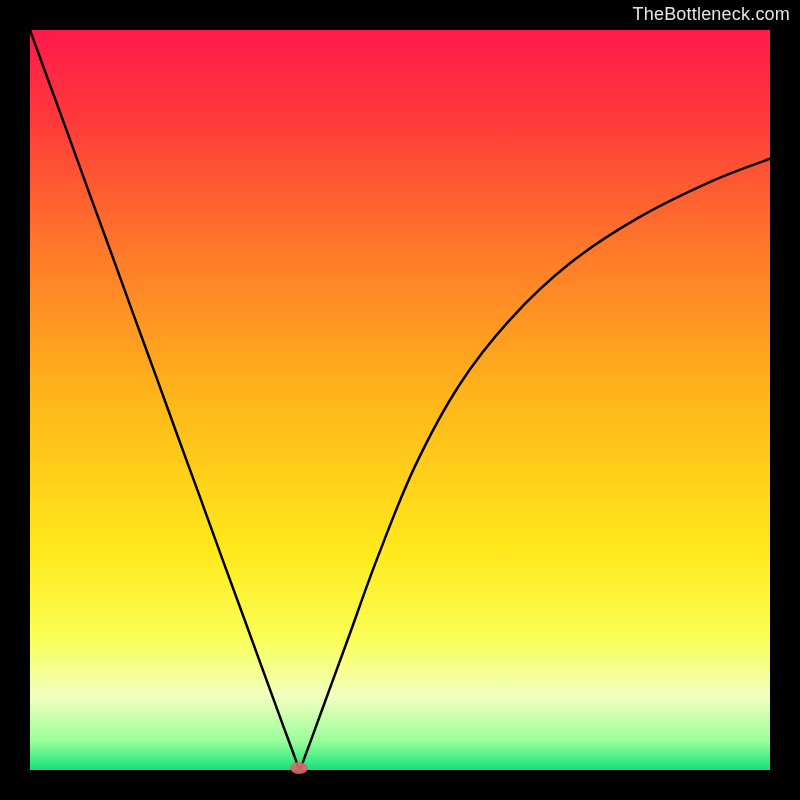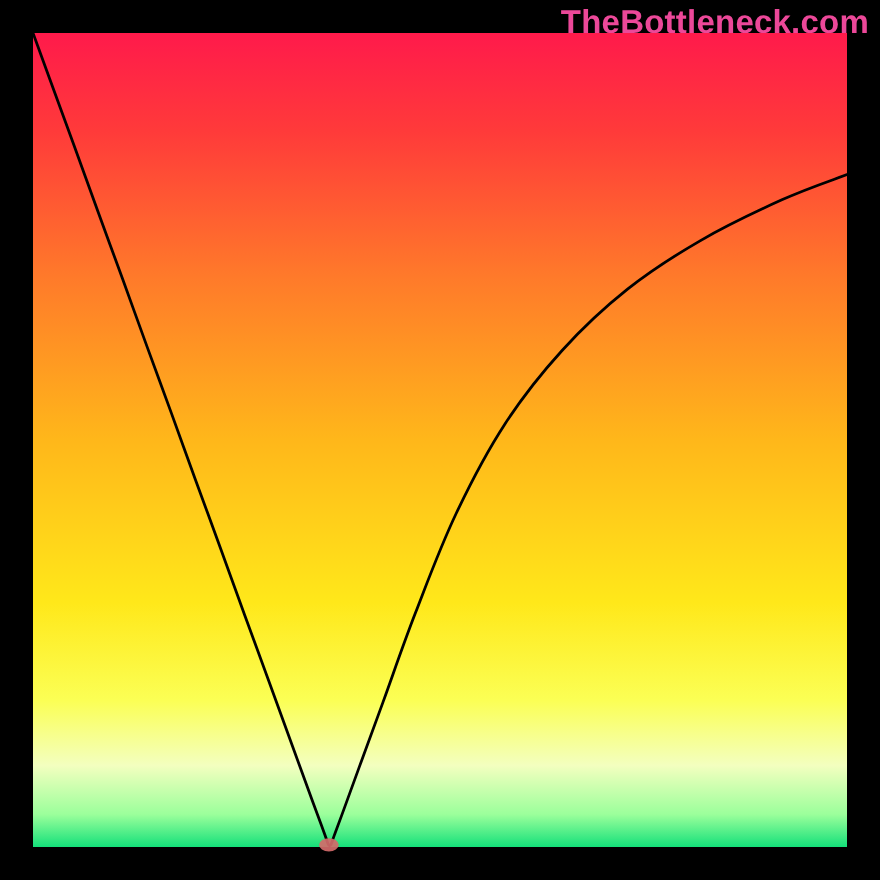--- a/index.html
+++ b/index.html
@@ -14,23 +14,23 @@
   .frame {
     position: relative;
     width: 800px;
     height: 800px;
     background: #000000;
   }
   .watermark {
     position: absolute;
     top: 4px;
     right: 10px;
-    color: #ec4899;
-    font-size: 30px;
-    font-weight: 700;
+    color: #e5e5e5;
+    font-size: 18px;
+    font-weight: 400;
     letter-spacing: 0.2px;
     user-select: none;
   }
   .plot {
     position: absolute;
     left: 30px;
     top: 30px;
     width: 740px;
     height: 740px;
   }

